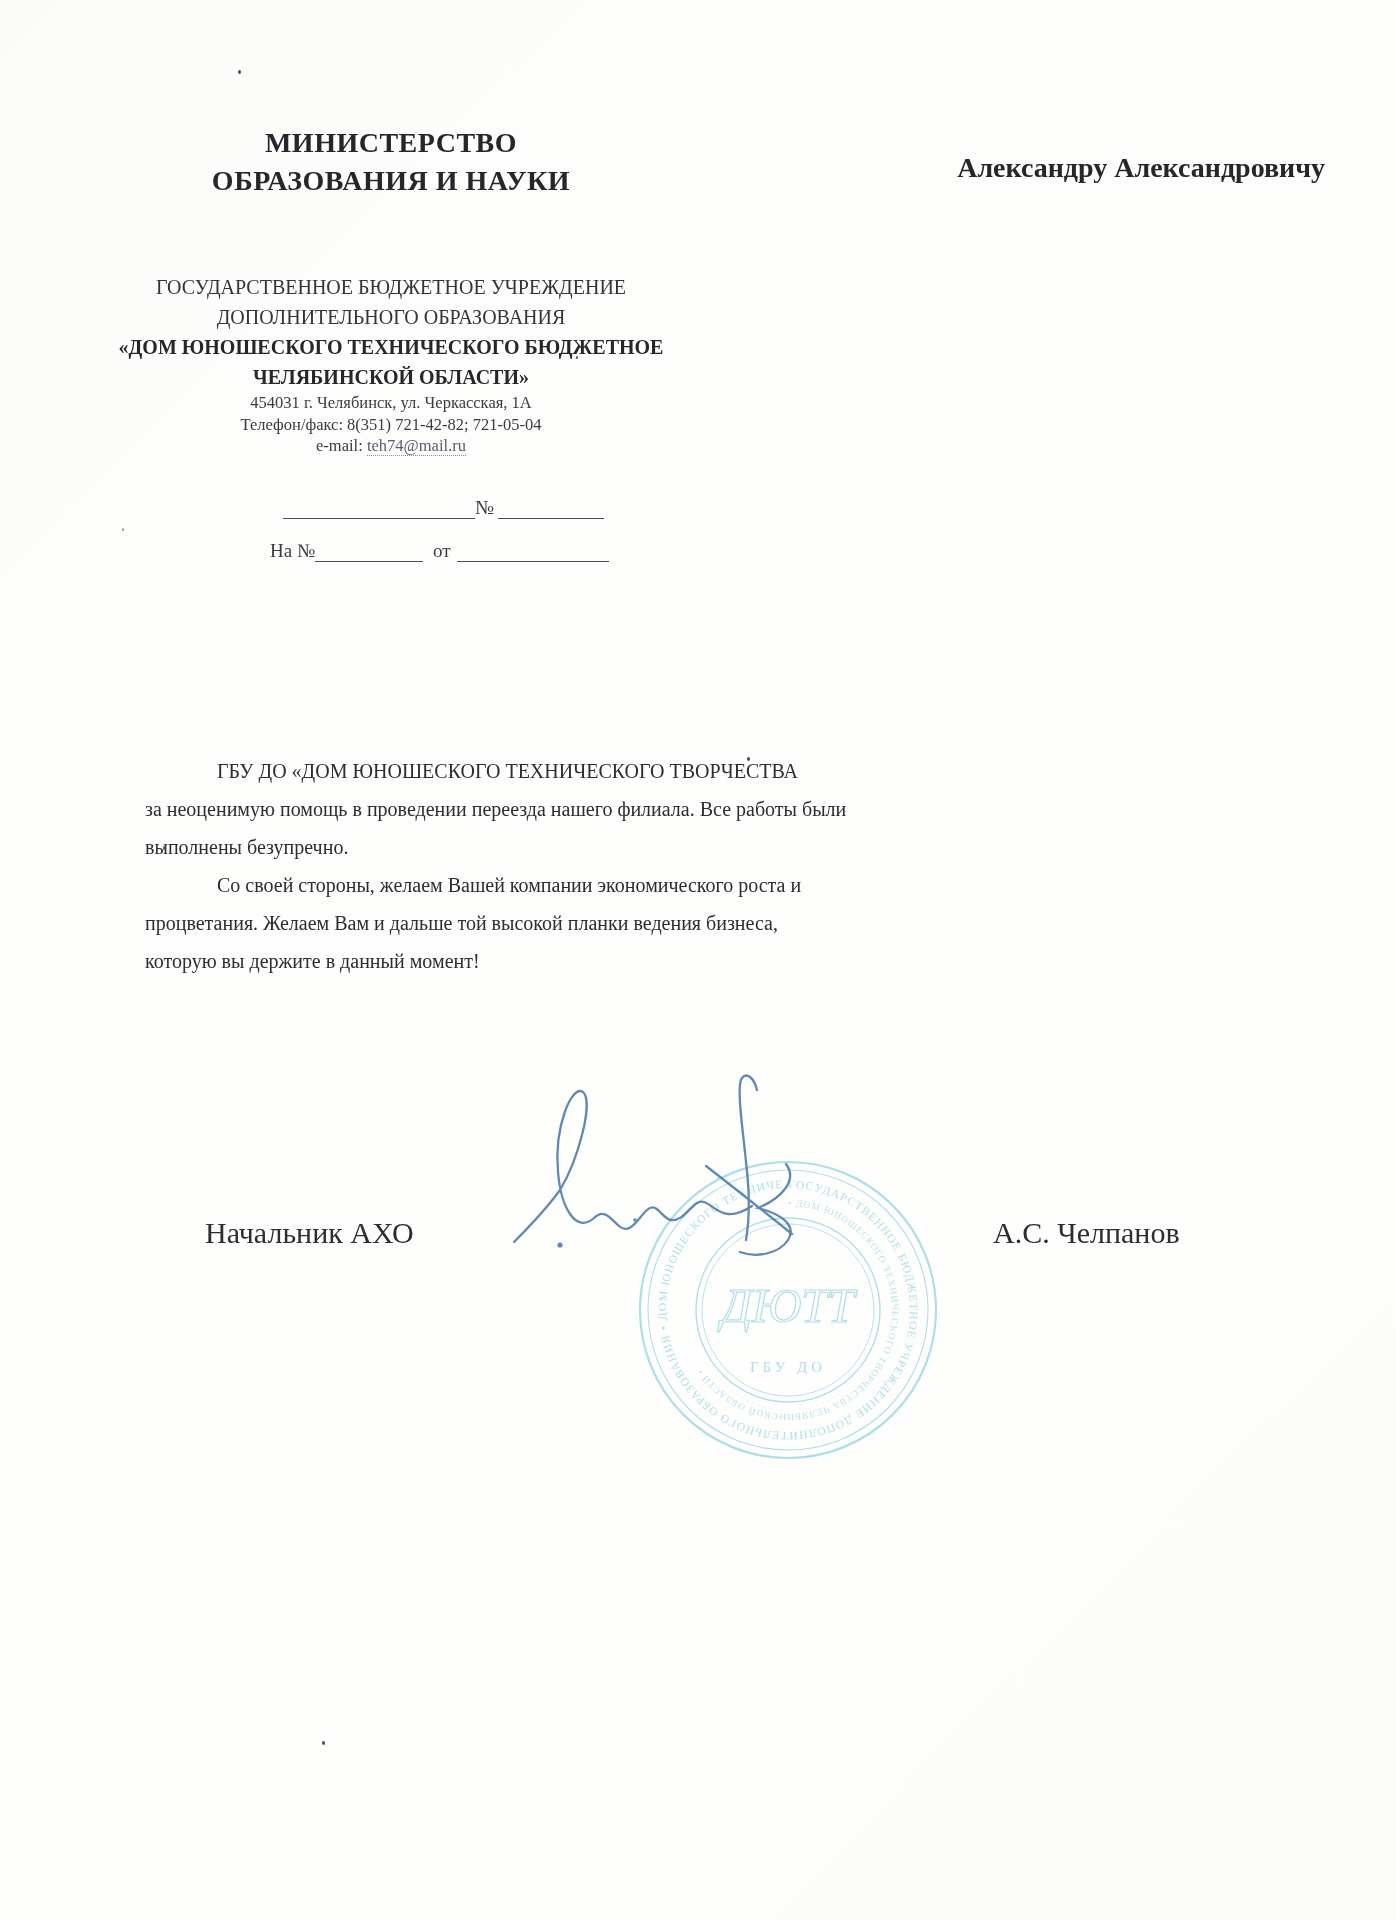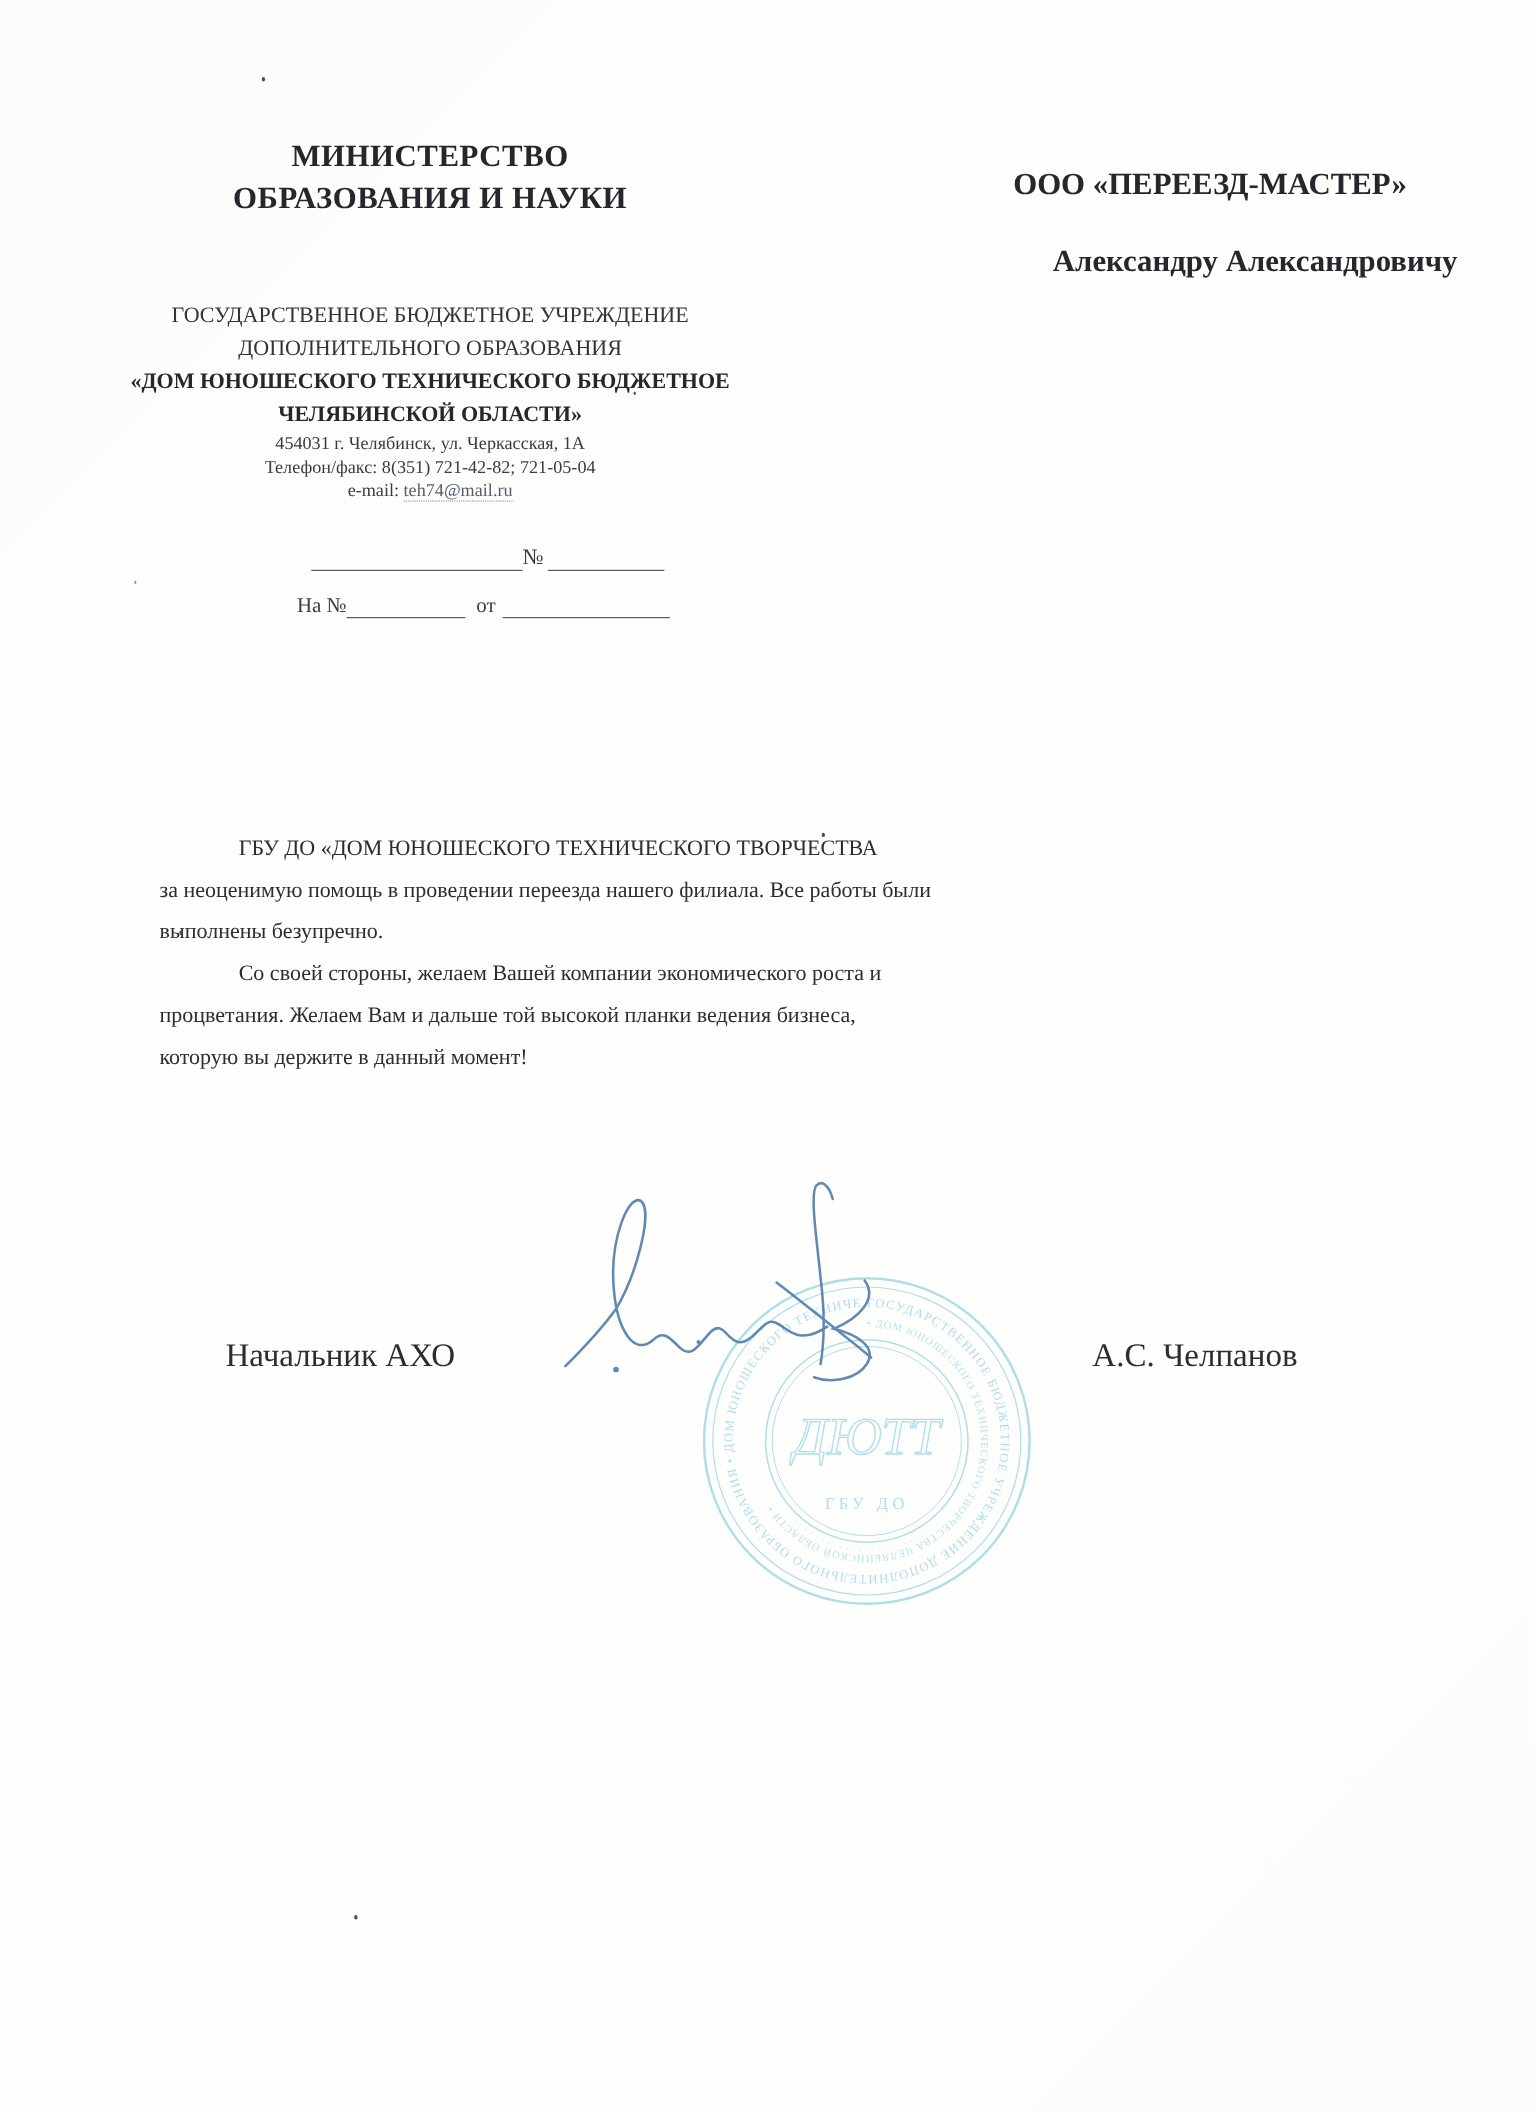--- a/index.html
+++ b/index.html
@@ -74,21 +74,20 @@
     <div class="b">ЧЕЛЯБИНСКОЙ ОБЛАСТИ»</div>
   </div>
 
   <div class="contact-block">
     <div>454031 г. Челябинск, ул. Черкасская, 1А</div>
     <div>Телефон/факс: 8(351) 721-42-82; 721-05-04</div>
     <div><span>e-mail: </span><span class="email-link">teh74@mail.ru</span></div>
   </div>
 
   <div class="recipient">
-    <div class="company">ООО «ПЕРЕЕЗД-МАСТЕР»</div>
     <div>Александру Александровичу</div>
   </div>
 
   <div class="ref1"><span class="blank s1"></span><span>№</span><span class="blank s2"></span></div>
   <div class="ref2"><span>На №</span><span class="blank s1"></span><span class="ot">от</span><span class="blank s2"></span></div>
 
   <div class="body-text">
     <div class="line indent">ГБУ ДО «ДОМ ЮНОШЕСКОГО ТЕХНИЧЕСКОГО ТВОРЧЕСТВА</div>
     <div class="line">за неоценимую помощь в проведении переезда нашего филиала. Все работы были</div>
     <div class="line">выполнены безупречно.</div>

